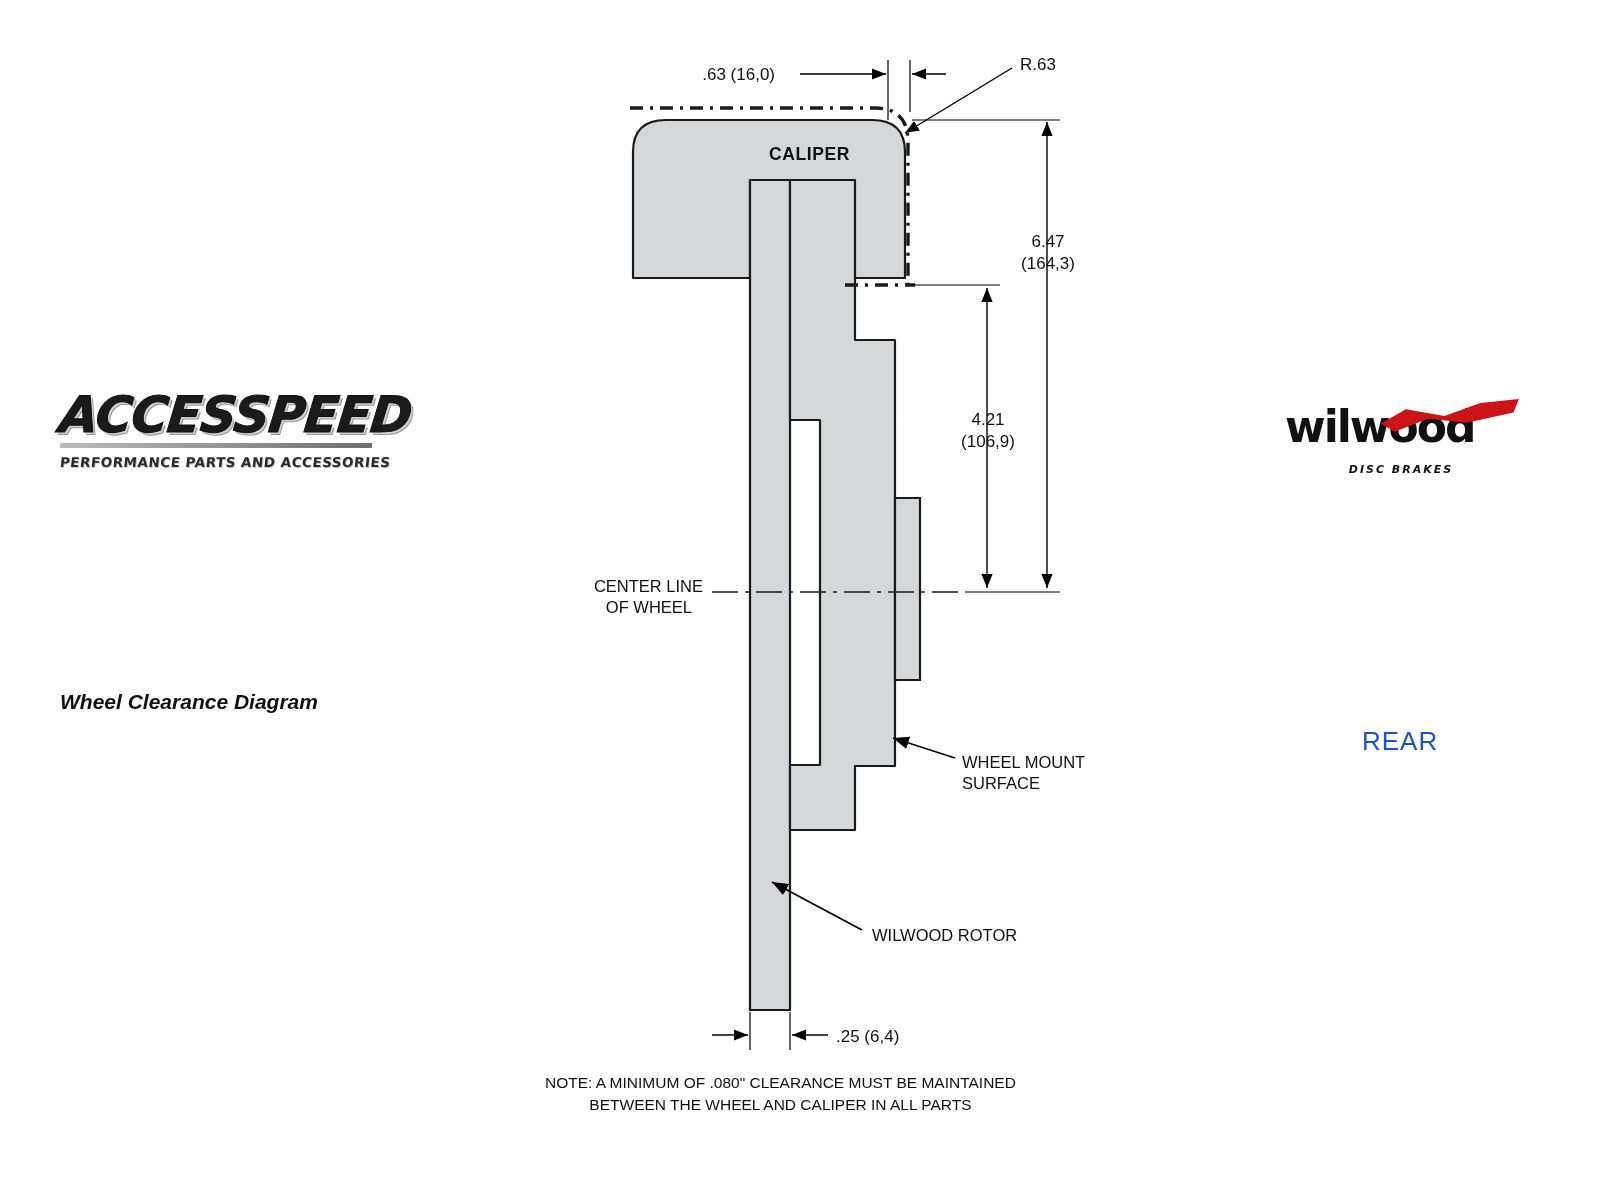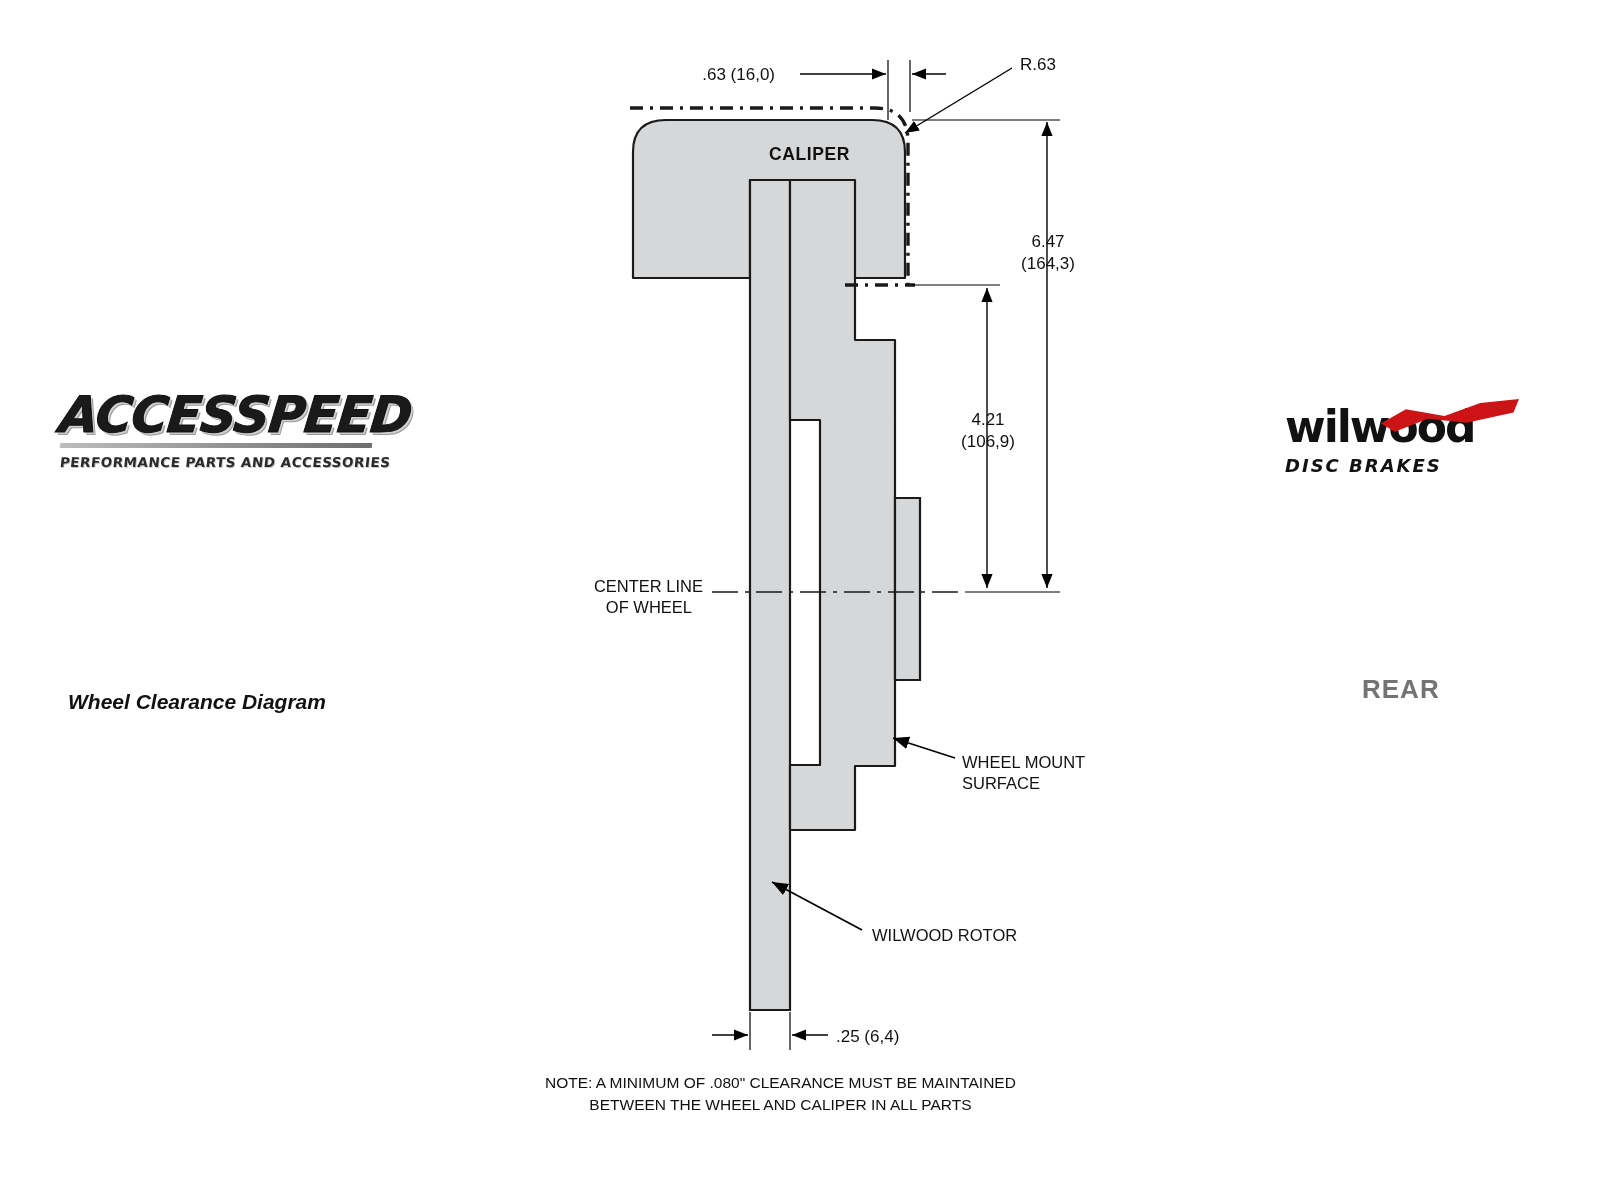--- a/index.html
+++ b/index.html
@@ -82,57 +82,57 @@
     font-size: 44px;
     letter-spacing: -2px;
     color: #111;
     line-height: 1;
     white-space: nowrap;
   }
   #wilwood-logo .ww-sub {
     font-family: "DejaVu Sans", sans-serif;
     font-weight: bold;
     font-style: italic;
-    font-size: 18px;
+    font-size: 11px;
     letter-spacing: 2px;
     color: #111;
-    text-align: left;
+    text-align: center;
     width: 232px;
-    margin-top: 6px;
+    margin-top: 14px;
   }
   #wilwood-logo .ww-swoosh {
     position: absolute;
     left: 96px;
     top: -6px;
     width: 138px;
     height: 34px;
     background: #cc1417;
     clip-path: polygon(0% 72%, 18% 30%, 46% 50%, 72% 12%, 100% 0%, 96% 40%, 62% 70%, 34% 58%, 10% 96%);
   }
   
   .txt {
     position: absolute;
     white-space: pre;
     font-family: "Liberation Sans", sans-serif;
   }
   #wheel-clearance-title {
-    left: 68px;
+    left: 60px;
     top: 690px;
     font-size: 21px;
     font-weight: bold;
     font-style: italic;
     color: #111;
   }
   #rear-label {
     left: 1362px;
-    top: 674px;
+    top: 726px;
     font-size: 26px;
-    font-weight: bold;
+    font-weight: normal;
     letter-spacing: 1px;
-    color: #737373;
+    color: #1d4ed8;
   }
   #note-text {
     left: 545px;
     top: 1072px;
     font-size: 15.5px;
     line-height: 1.45;
     text-align: center;
     color: #111;
   }
 </style>

